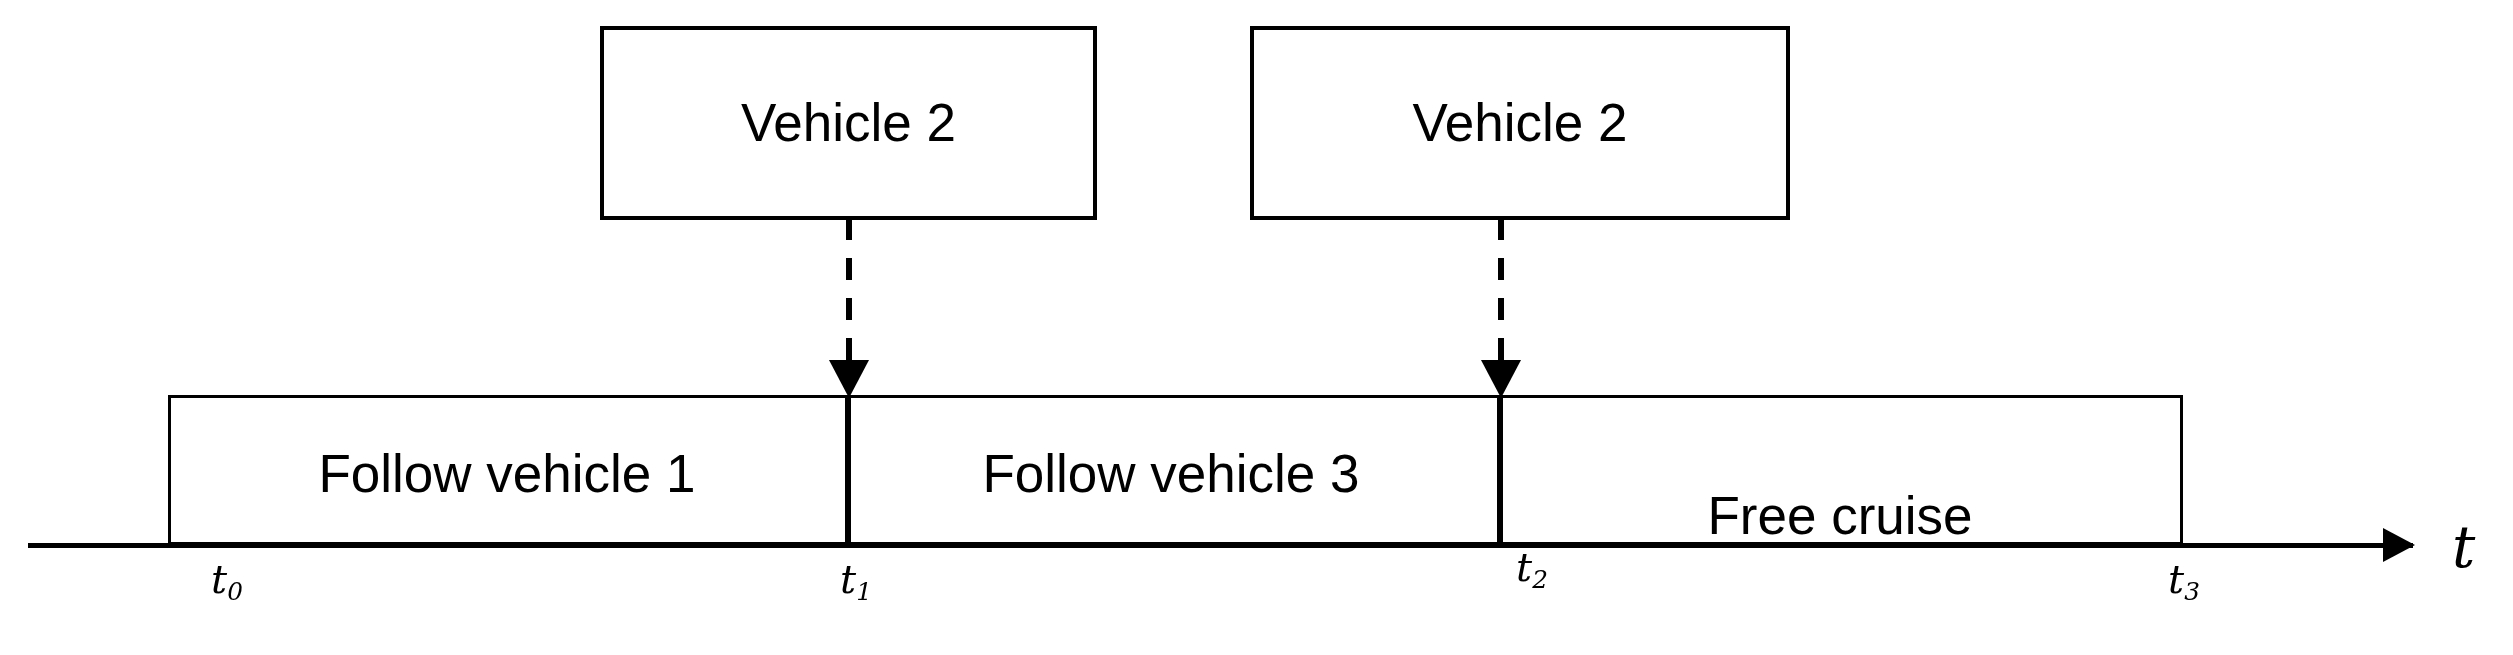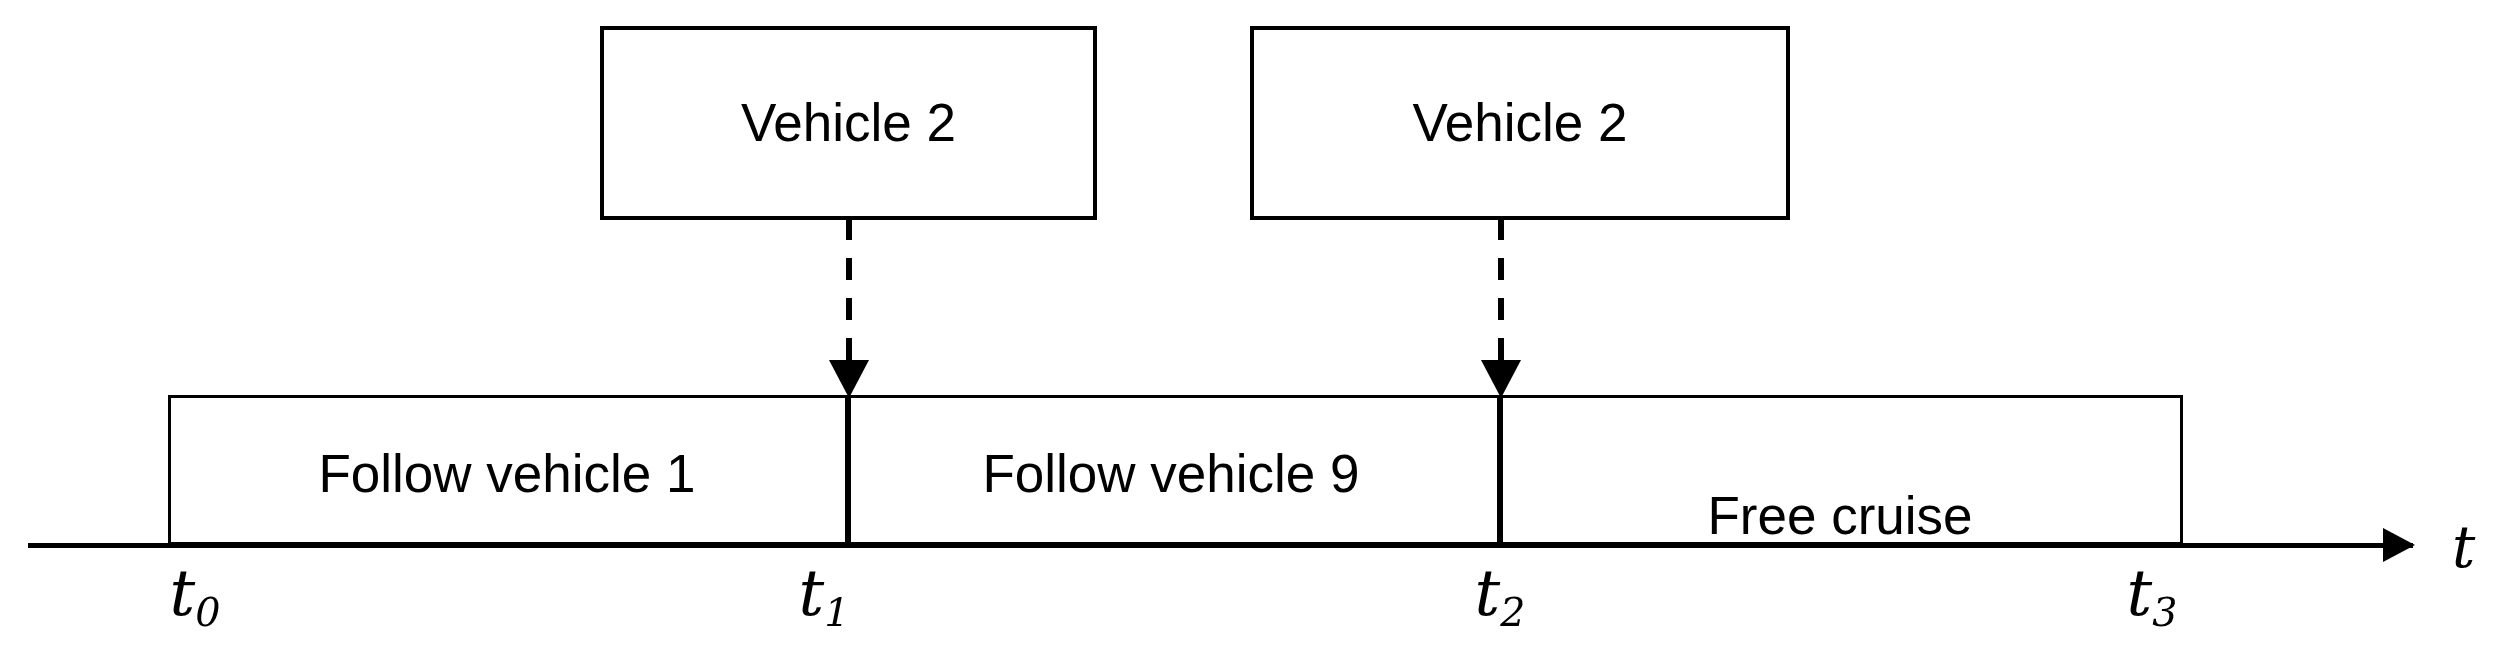--- a/index.html
+++ b/index.html
@@ -78,24 +78,25 @@
     border-top: 17px solid transparent;
     border-bottom: 17px solid transparent;
     border-left: 32px solid #000000;
   }
 
   
   .tick-label {
     position: absolute;
     font-family: "DejaVu Serif", serif;
     font-style: italic;
-    font-size: 64px;
+    font-size: 40px;
     color: #000000;
     white-space: nowrap;
     transform: translateX(-50%);
+    margin-left: 32px;
   }
   .tick-label sub {
     font-size: 0.62em;
     vertical-align: -0.28em;
     font-style: italic;
   }
   .axis-var {
     position: absolute;
     font-family: "DejaVu Serif", serif;
     font-style: italic;
@@ -126,33 +127,33 @@
     <line x1="31" y1="0" x2="31" y2="150" stroke="#000000" stroke-width="6" stroke-dasharray="22,18"></line>
     <polygon points="31,180 11,142 51,142" fill="#000000"></polygon>
   </svg>
 
   <div class="tl-bar" style="left:168px; top:395px; width:2015px; height:150px;"></div>
 
   <div class="tl-divider" style="left:845px; top:395px; height:150px;"></div>
   <div class="tl-divider" style="left:1497px; top:395px; height:150px;"></div>
 
   <div class="tl-seg-label" style="left:507px; top:443px;">Follow vehicle 1</div>
-  <div class="tl-seg-label" style="left:1171px; top:443px;">Follow vehicle 9</div>
+  <div class="tl-seg-label" style="left:1171px; top:443px;">Follow vehicle 3</div>
   <div class="tl-seg-label" style="left:1840px; top:443px;margin-top:42px;">Free cruise</div>
 
   <div class="axis-line" style="left:28px; top:543px; width:2385px;"></div>
   <div class="axis-arrow" style="left:2383px; top:528px;"></div>
   <div class="axis-var" style="left:2452px; top:513px;">t</div>
 
   <div class="tick-label" style="left:195px; top:556px;">
     <span>t</span><sub>0</sub>
   </div>
   <div class="tick-label" style="left:824px; top:556px;">
     <span>t</span><sub>1</sub>
   </div>
-  <div class="tick-label" style="left:1500px; top:556px;">
+  <div class="tick-label" style="left:1500px; top:544px;">
     <span>t</span><sub>2</sub>
   </div>
   <div class="tick-label" style="left:2152px; top:556px;">
     <span>t</span><sub>3</sub>
   </div>
 
 </div>
 
 </body></html>

